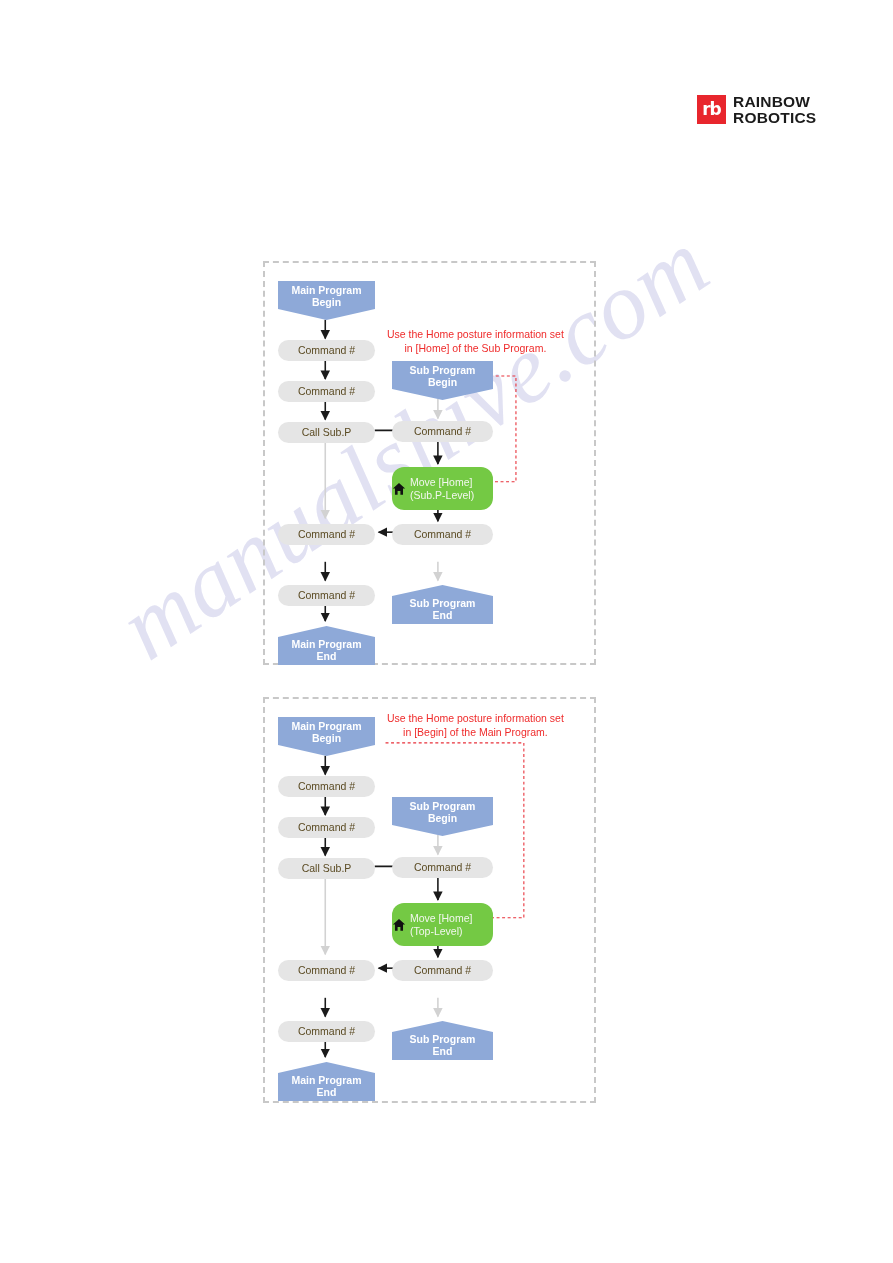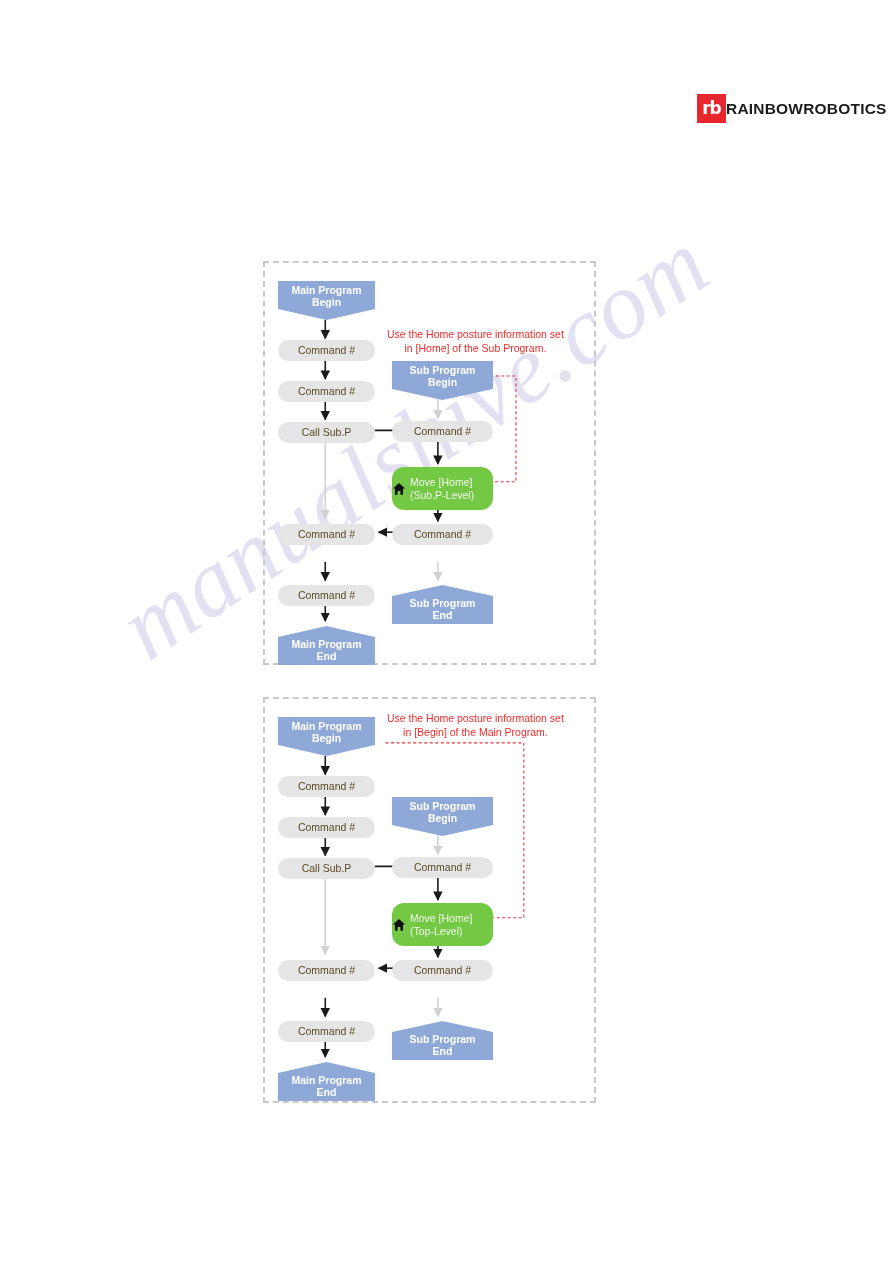--- a/index.html
+++ b/index.html
@@ -51,32 +51,33 @@
     align-items: center;
     z-index: 5;
   }
   #logo .logo-mark {
     width: 29px;
     height: 29px;
     background: #e8262d;
     display: flex;
     align-items: center;
     justify-content: center;
+    margin-right: 7px;
   }
   #logo .logo-mark .rb {
     color: #ffffff;
     font-size: 17px;
     font-weight: bold;
     font-family: "DejaVu Sans", sans-serif;
     line-height: 1;
     letter-spacing: -1px;
   }
   #logo .logo-words {
     display: flex;
-    flex-direction: row;
+    flex-direction: column;
     line-height: 1.02;
   }
   #logo .logo-words span {
     font-family: "Liberation Sans", sans-serif;
     font-weight: bold;
     font-size: 15.5px;
     letter-spacing: .2px;
     color: #1b1b1b;
   }
 

